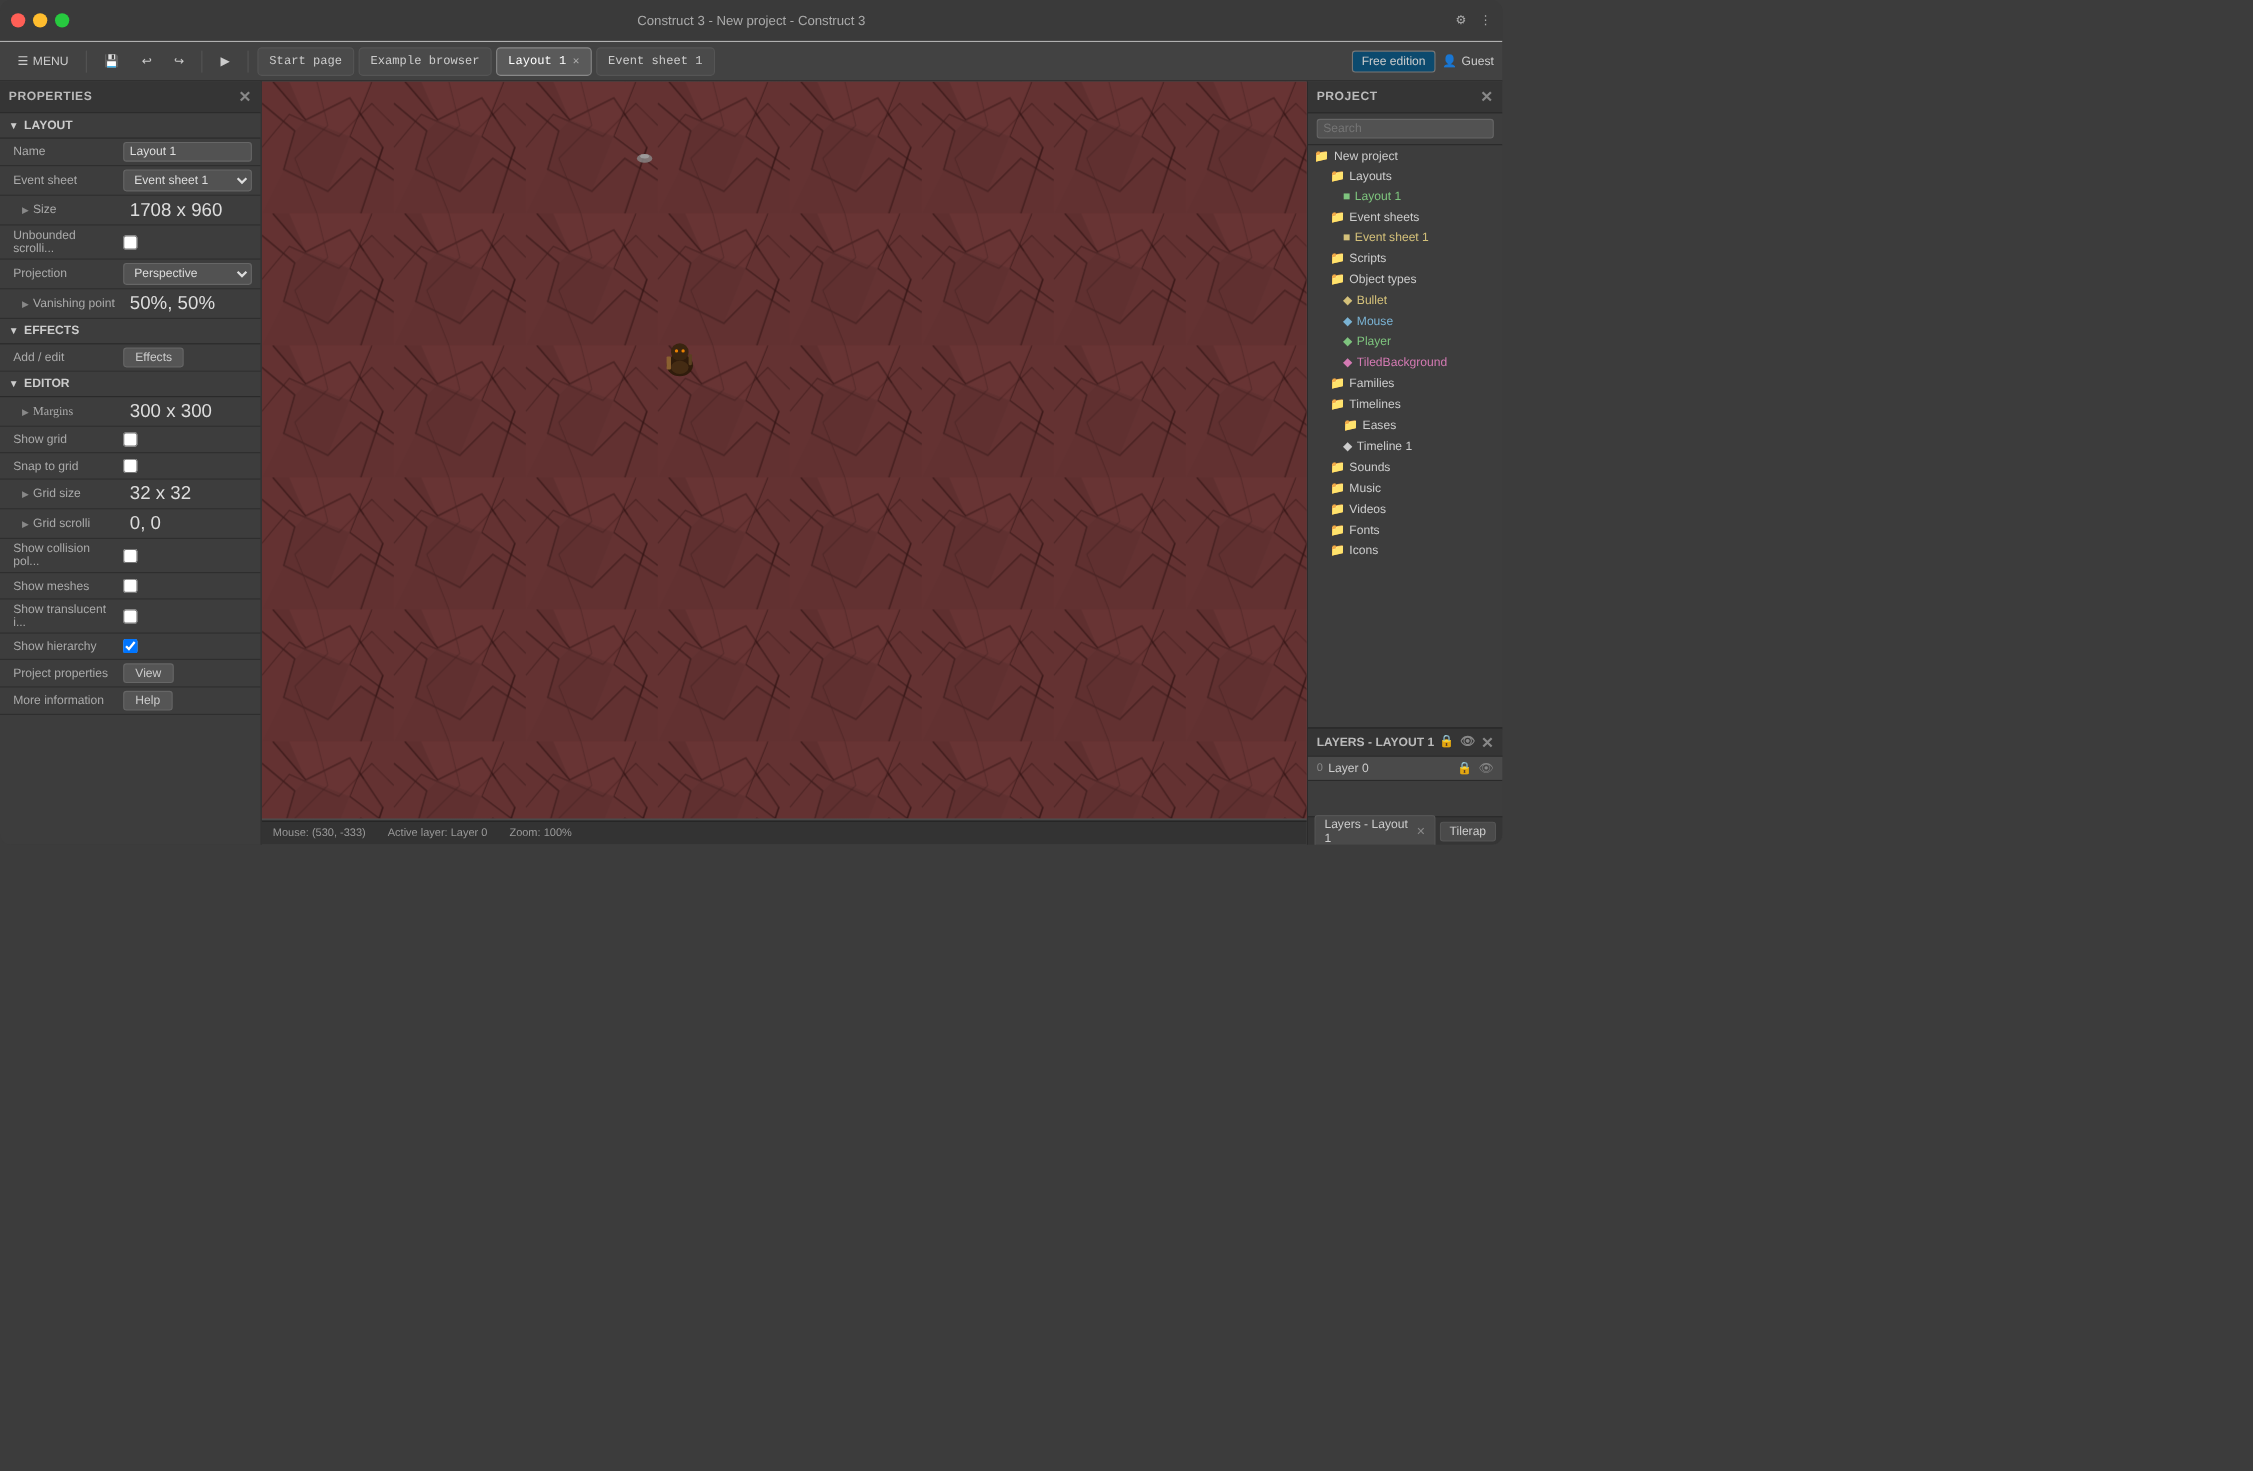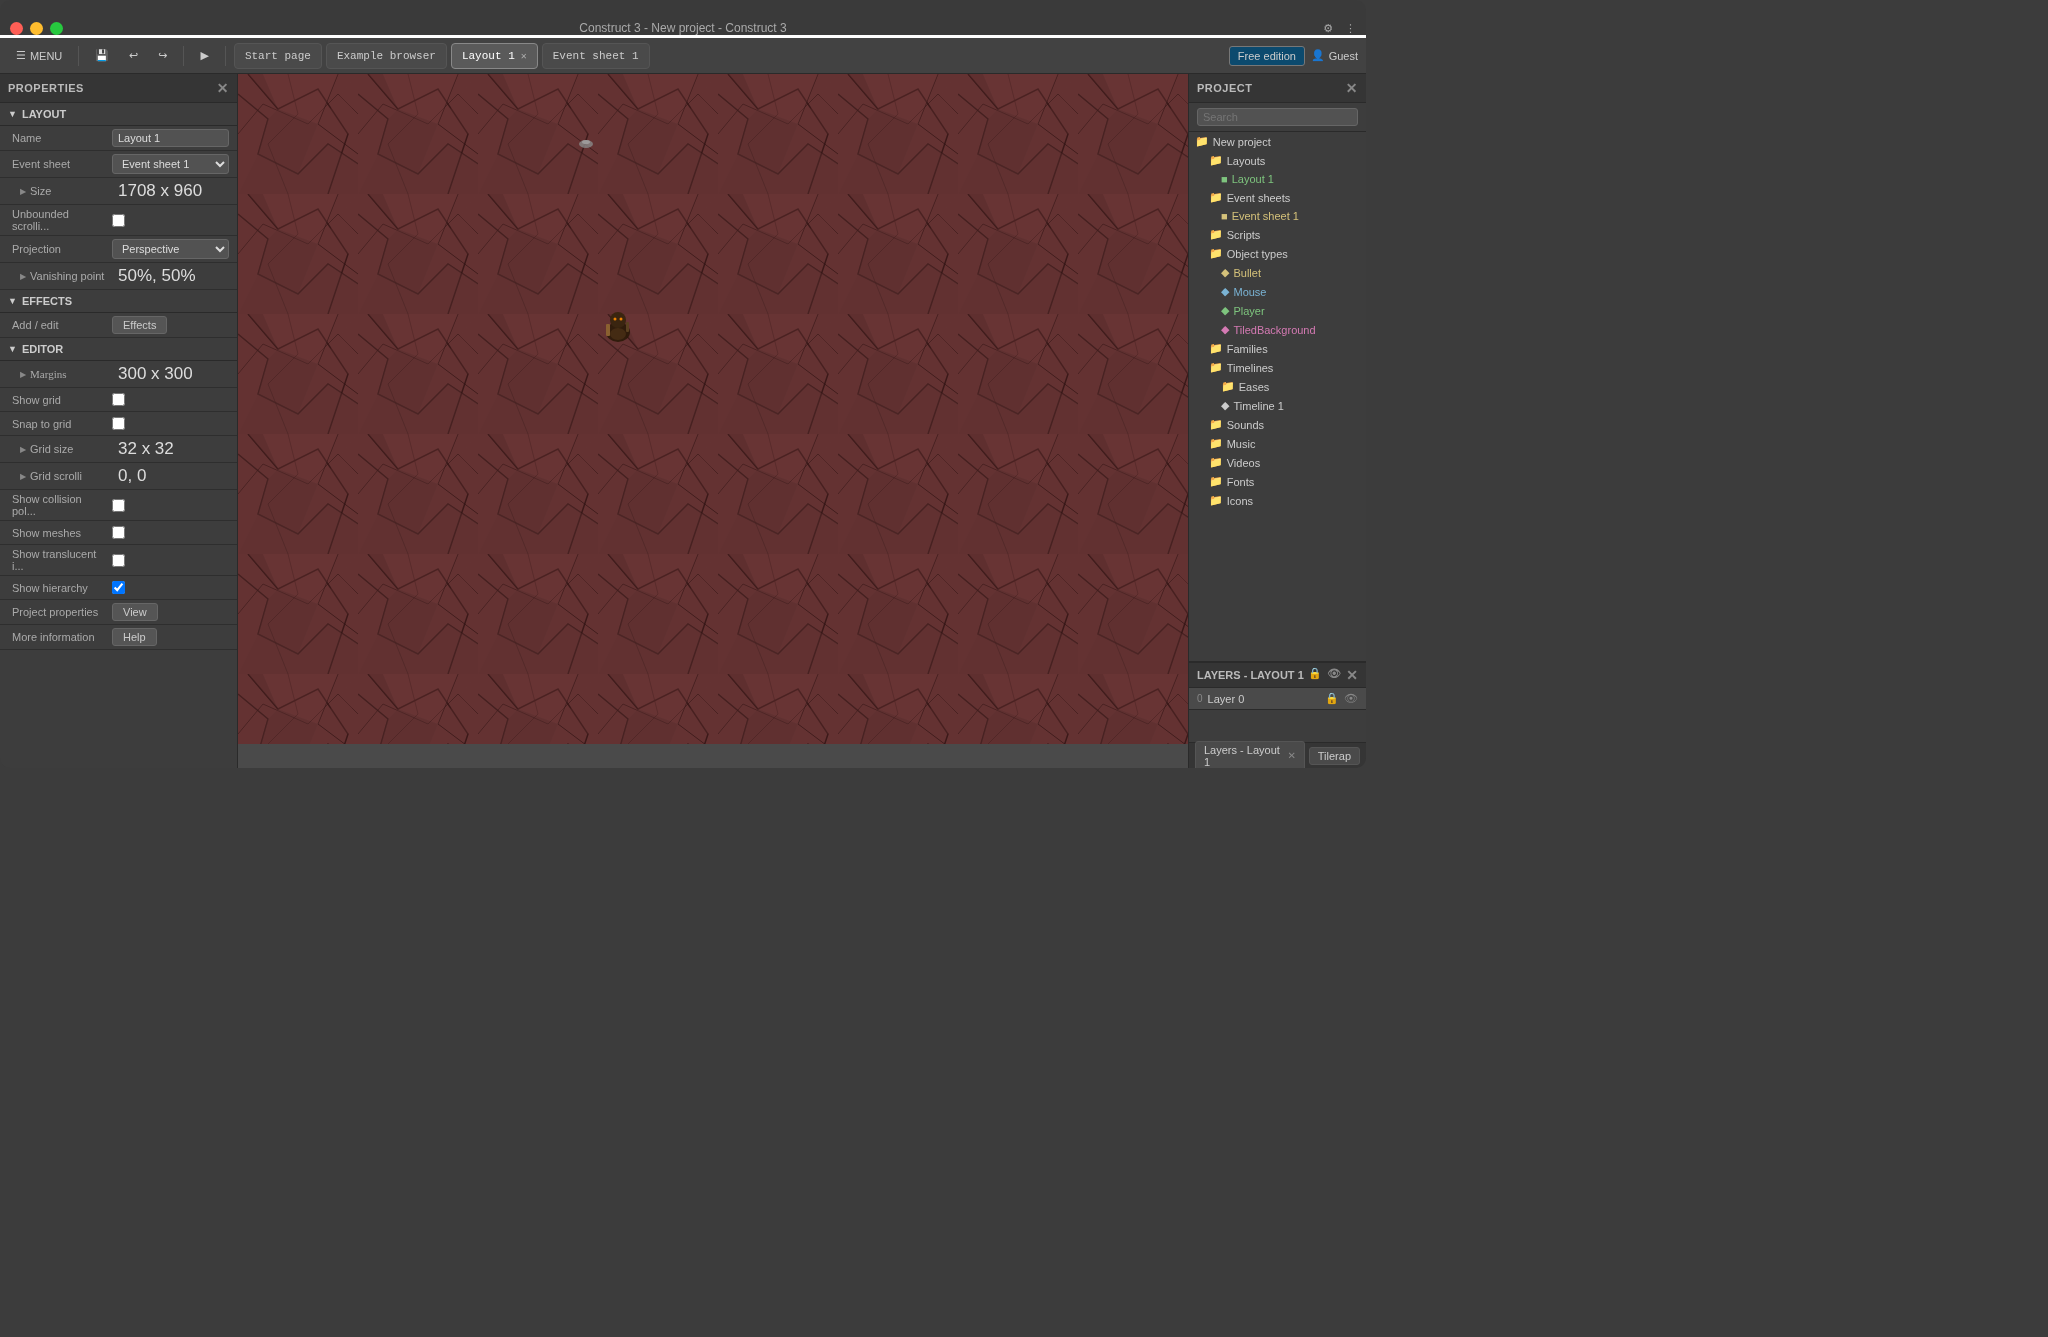--- a/index.html
+++ b/index.html
@@ -12,23 +12,23 @@
       height: 768px;
       overflow: hidden;
       border-radius: 10px;
     }
 
     
     .titlebar {
       height: 38px;
       background: #3a3a3a;
       display: flex;
-      align-items: flex-end;
+      align-items: center;
       padding: 0 10px;
-      border-bottom: 3px solid #ffffff;
+      border-bottom: 1px solid #ffffff;
       border-radius: 10px 10px 0 0;
       position: relative;
     }
     .traffic-lights {
       display: flex;
       gap: 7px;
       align-items: center;
     }
     .traffic-light {
       width: 13px;
@@ -635,20 +635,25 @@
       </div>
 
       <div style="position:absolute; top:65px; left:340px; width:16px; height:10px;">
         <svg width="16" height="10" viewBox="0 0 16 10">
           <ellipse cx="8" cy="5" rx="7" ry="4" fill="#888" opacity="0.8"></ellipse>
           <ellipse cx="8" cy="3" rx="4" ry="2" fill="#aaa" opacity="0.7"></ellipse>
         </svg>
       </div>
     </div>
 
+    <div class="status-bar">
+      <span>Mouse: (530, -333)</span>
+      <span>Active layer: Layer 0</span>
+      <span>Zoom: 100%</span>
+    </div>
   </div>
 
   <div class="right-panel">
     <div class="project-panel">
       <div class="panel-header">
         <span>PROJECT</span>
         <span class="panel-close">✕</span>
       </div>
       <div class="search-box">
         <input class="search-input" placeholder="Search" style="">

